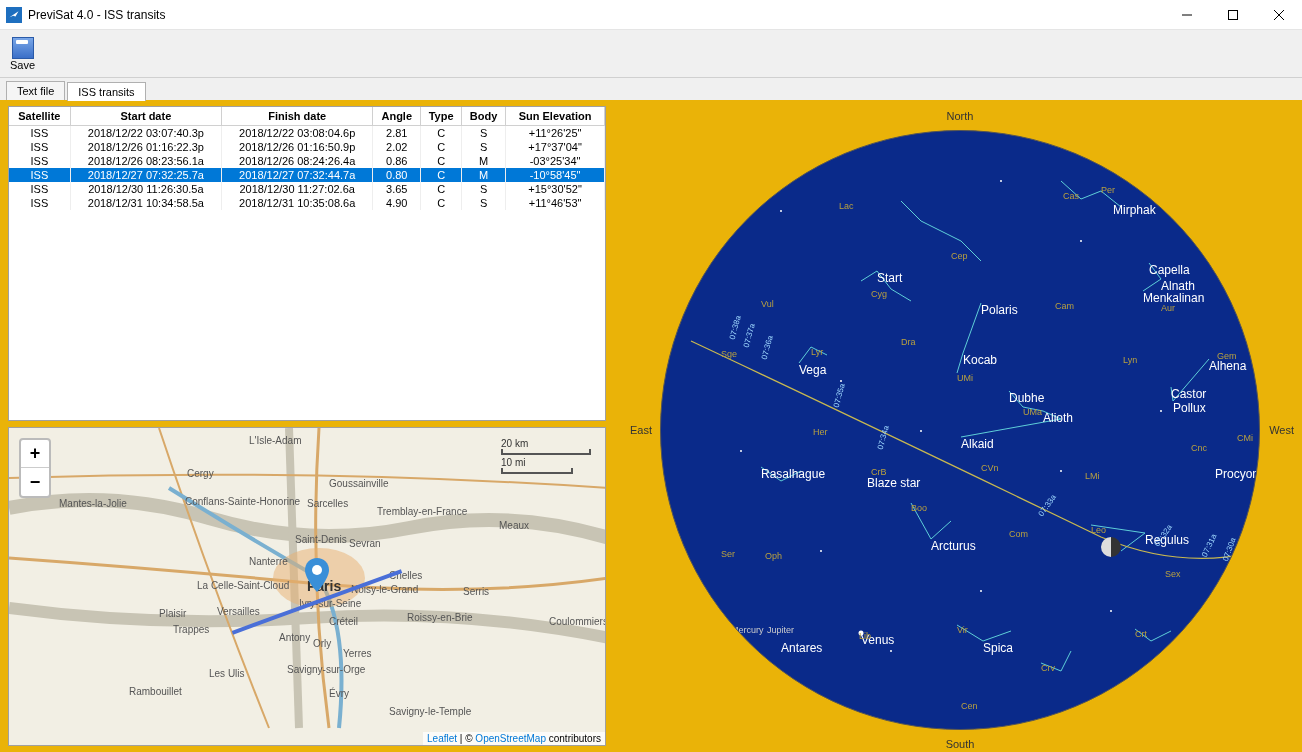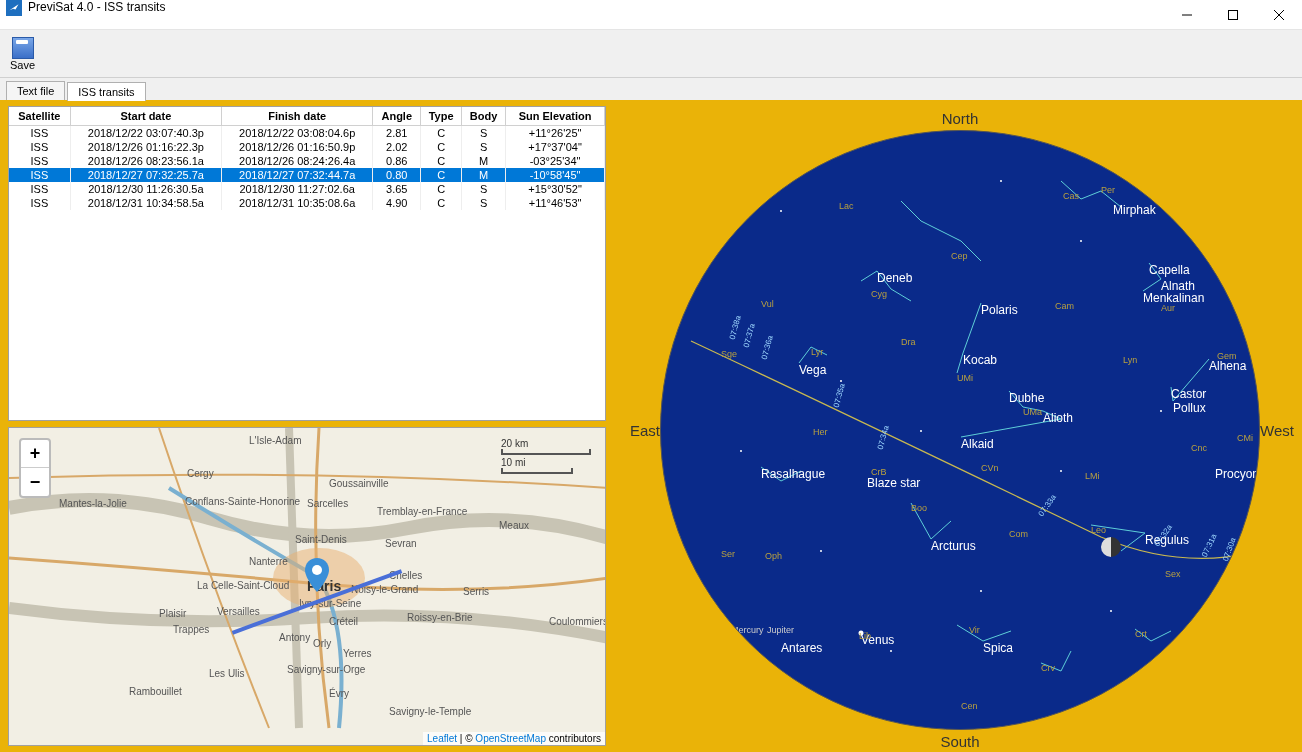--- a/index.html
+++ b/index.html
@@ -1,19 +1,19 @@
 <!DOCTYPE html>
 <html><head>
 <meta charset="utf-8">
 <style>
 * { box-sizing: border-box; margin: 0; padding: 0; }
 body { font-family: "Segoe UI", Tahoma, sans-serif; font-size: 12px; background: #fff; color: #000; width: 1302px; height: 752px; overflow: hidden; }
 
 
-.titlebar { height: 30px; background: #fff; display: flex; align-items: flex-start; padding: 0 0 0 6px; border-bottom: 1px solid #e5e5e5; }
+.titlebar { height: 30px; background: #fff; display: flex; align-items: center; padding: 0 0 0 6px; border-bottom: 1px solid #e5e5e5; }
 .titlebar .app-icon { width: 16px; height: 16px; background: #1e6fbf; margin-right: 6px; display: inline-flex; align-items: center; justify-content: center; }
 .titlebar .app-icon svg { width: 12px; height: 12px; fill: #fff; }
 .titlebar .title { flex: 1; font-size: 12px; }
 .titlebar .win-btns { display: flex; }
 .titlebar .win-btn { width: 46px; height: 30px; display: flex; align-items: center; justify-content: center; font-size: 10px; }
 
 
 .toolbar { height: 48px; background: #f0f0f0; display: flex; align-items: center; padding: 2px 6px; border-bottom: 1px solid #d0d0d0; }
 .tool-btn { display: flex; flex-direction: column; align-items: center; padding: 2px 4px; cursor: pointer; }
 .tool-btn .tool-icon { width: 22px; height: 22px; }
@@ -46,21 +46,21 @@
 .scale-bar .seg { border: 2px solid #555; border-top: none; width: 90px; height: 6px; margin-bottom: 2px; }
 .attrib { position: absolute; bottom: 0; right: 0; background: rgba(255,255,255,0.75); padding: 1px 4px; font-size: 10px; }
 .attrib a { color: #0078d7; text-decoration: none; }
 .map-pin { position: absolute; left: 296px; top: 130px; width: 24px; height: 34px; }
 .map-line { position: absolute; left: 218px; top: 172px; width: 180px; height: 4px; background: #4a6fd8; transform: rotate(-20deg); }
 .city-label { position: absolute; font-size: 10px; color: #555; }
 
 
 .sky-wrap { position: absolute; top: 10px; left: 30px; width: 640px; height: 640px; }
 .sky-circle { position: absolute; top: 20px; left: 20px; width: 600px; height: 600px; border-radius: 50%; background: #0a2a8a; border: 1px solid #555; overflow: hidden; }
-.cardinal { position: absolute; font-size: 15px; color: #333; }
+.cardinal { position: absolute; font-size: 11px; color: #333; }
 .cardinal.n { top: 0; left: 50%; transform: translateX(-50%); }
 .cardinal.s { bottom: 0; left: 50%; transform: translateX(-50%); }
 .cardinal.e { top: 50%; left: -10px; transform: translateY(-50%); }
 .cardinal.w { top: 50%; right: -14px; transform: translateY(-50%); margin-left: 19px; }
 .star-lbl { position: absolute; font-size: 12px; color: #fff; white-space: nowrap; }
 .const-lbl { position: absolute; font-size: 9px; color: #b8a040; white-space: nowrap; }
 .planet-lbl { position: absolute; font-size: 9px; color: #ccc; white-space: nowrap; }
 .time-lbl { position: absolute; font-size: 8px; color: #9fd8ff; white-space: nowrap; transform: rotate(-75deg); }
 .moon-icon { position: absolute; width: 20px; height: 20px; border-radius: 50%; background: linear-gradient(90deg,#ddd 50%,#333 50%); }
 
@@ -205,21 +205,21 @@
           <div class="city-label" style="left: 298px; top: 150px; font-size: 14px; font-weight: 600; color: rgb(51, 51, 51);">Paris</div>
           <div class="city-label" style="left: 240px; top: 7px;">L'Isle-Adam</div>
           <div class="city-label" style="left: 178px; top: 40px;">Cergy</div>
           <div class="city-label" style="left: 320px; top: 50px;">Goussainville</div>
           <div class="city-label" style="left: 298px; top: 70px;">Sarcelles</div>
           <div class="city-label" style="left: 368px; top: 78px;">Tremblay-en-France</div>
           <div class="city-label" style="left: 176px; top: 68px;">Conflans-Sainte-Honorine</div>
           <div class="city-label" style="left: 50px; top: 70px;">Mantes-la-Jolie</div>
           <div class="city-label" style="left: 490px; top: 92px;">Meaux</div>
           <div class="city-label" style="left: 286px; top: 106px;">Saint-Denis</div>
-          <div class="city-label" style="left: 376px; top: 110px;">Sevran</div>
+          <div class="city-label" style="left: 340px; top: 110px;">Sevran</div>
           <div class="city-label" style="left: 240px; top: 128px;">Nanterre</div>
           <div class="city-label" style="left: 380px; top: 142px;">Chelles</div>
           <div class="city-label" style="left: 188px; top: 152px;">La Celle-Saint-Cloud</div>
           <div class="city-label" style="left: 342px; top: 156px;">Noisy-le-Grand</div>
           <div class="city-label" style="left: 454px; top: 158px;">Serris</div>
           <div class="city-label" style="left: 150px; top: 180px;">Plaisir</div>
           <div class="city-label" style="left: 208px; top: 178px;">Versailles</div>
           <div class="city-label" style="left: 290px; top: 170px;">Ivry-sur-Seine</div>
           <div class="city-label" style="left: 320px; top: 188px;">Créteil</div>
           <div class="city-label" style="left: 398px; top: 184px;">Roissy-en-Brie</div>
@@ -293,21 +293,21 @@
             <circle cx="500" cy="280" r="1"></circle>
               <circle cx="160" cy="420" r="1"></circle>
               <circle cx="320" cy="460" r="1"></circle>
             <circle cx="450" cy="480" r="1"></circle>
               <circle cx="230" cy="520" r="1"></circle>
               <circle cx="80" cy="320" r="1"></circle>
             <circle cx="200" cy="502" r="2.5"></circle>
           </g>
         </svg>
         <div class="moon-icon" style="left: 440px; top: 406px;"></div>
-      <div class="star-lbl" style="left: 216px; top: 140px;">Deneb</div>
+      <div class="star-lbl" style="left: 216px; top: 140px;">Start</div>
           <div class="star-lbl" style="left: 452px; top: 72px;">Mirphak</div>
           <div class="star-lbl" style="left: 488px; top: 132px;">Capella</div>
           <div class="star-lbl" style="left: 500px; top: 148px;">Alnath</div>
           <div class="star-lbl" style="left: 482px; top: 160px;">Menkalinan</div>
           <div class="star-lbl" style="left: 320px; top: 172px;">Polaris</div>
           <div class="star-lbl" style="left: 302px; top: 222px;">Kocab</div>
           <div class="star-lbl" style="left: 138px; top: 232px;">Vega</div>
           <div class="star-lbl" style="left: 348px; top: 260px;">Dubhe</div>
           <div class="star-lbl" style="left: 382px; top: 280px;">Alioth</div>
           <div class="star-lbl" style="left: 300px; top: 306px;">Alkaid</div>
@@ -344,21 +344,21 @@
           <div class="const-lbl" style="left: 320px; top: 332px;">CVn</div>
           <div class="const-lbl" style="left: 424px; top: 340px;">LMi</div>
           <div class="const-lbl" style="left: 576px; top: 302px;">CMi</div>
           <div class="const-lbl" style="left: 530px; top: 312px;">Cnc</div>
           <div class="const-lbl" style="left: 250px; top: 372px;">Boo</div>
           <div class="const-lbl" style="left: 348px; top: 398px;">Com</div>
           <div class="const-lbl" style="left: 430px; top: 394px;">Leo</div>
           <div class="const-lbl" style="left: 60px; top: 418px;">Ser</div>
           <div class="const-lbl" style="left: 504px; top: 438px;">Sex</div>
           <div class="const-lbl" style="left: 104px; top: 420px;">Oph</div>
-          <div class="const-lbl" style="left: 296px; top: 494px; margin-left: 12px;">Vir</div>
+          <div class="const-lbl" style="left: 296px; top: 494px;">Vir</div>
           <div class="const-lbl" style="left: 198px; top: 500px;">Lib</div>
           <div class="const-lbl" style="left: 474px; top: 498px;">Crt</div>
           <div class="const-lbl" style="left: 560px; top: 498px;">Hya</div>
           <div class="const-lbl" style="left: 380px; top: 532px;">Crv</div>
           <div class="const-lbl" style="left: 300px; top: 570px;">Cen</div>
           <div class="planet-lbl" style="left: 106px; top: 494px;">Jupiter</div>
           <div class="planet-lbl" style="left: 70px; top: 494px;">Mercury</div>
           <div class="time-lbl" style="left: 62px; top: 192px;">07:38a</div>
           <div class="time-lbl" style="left: 76px; top: 200px;">07:37a</div>
           <div class="time-lbl" style="left: 94px; top: 212px;">07:36a</div>

